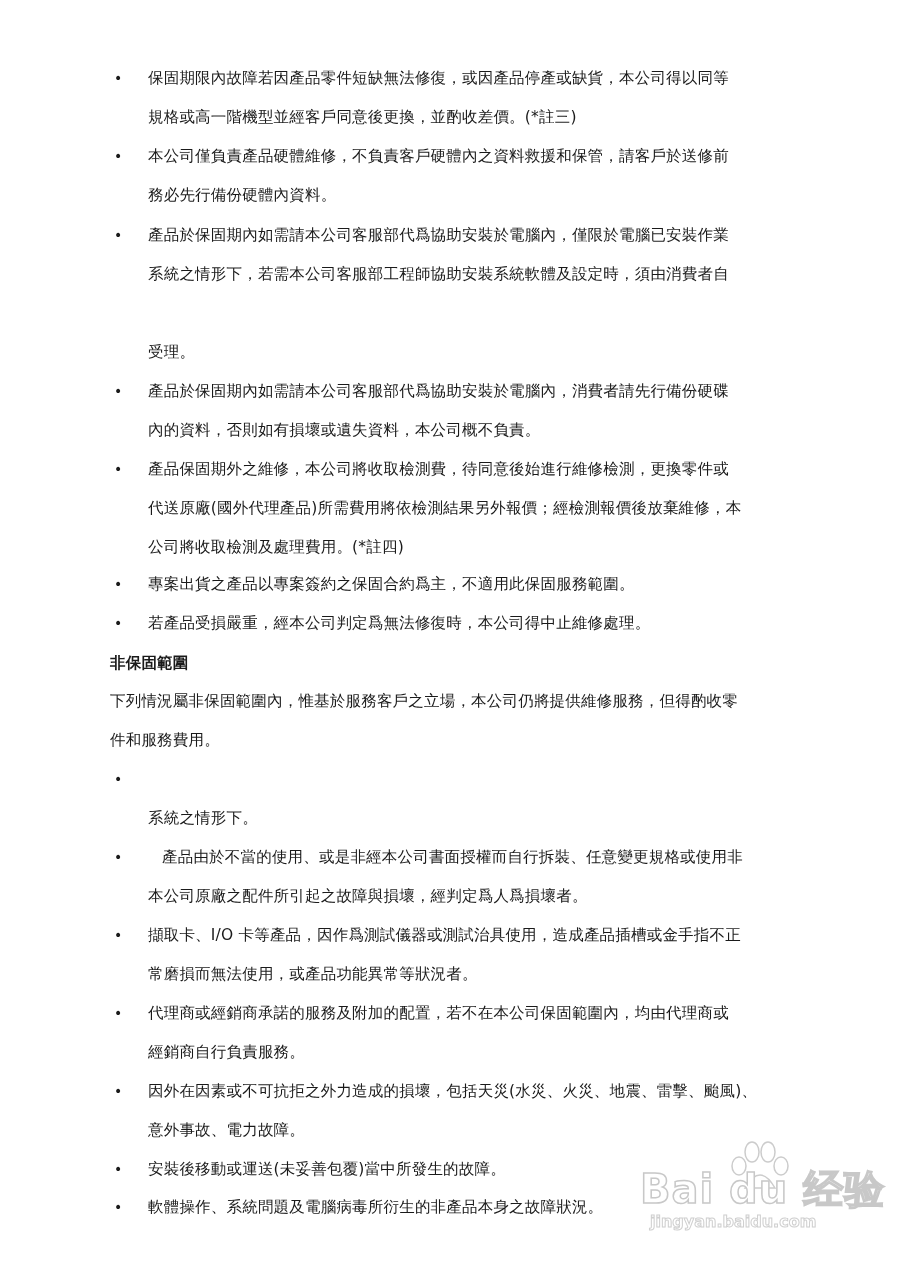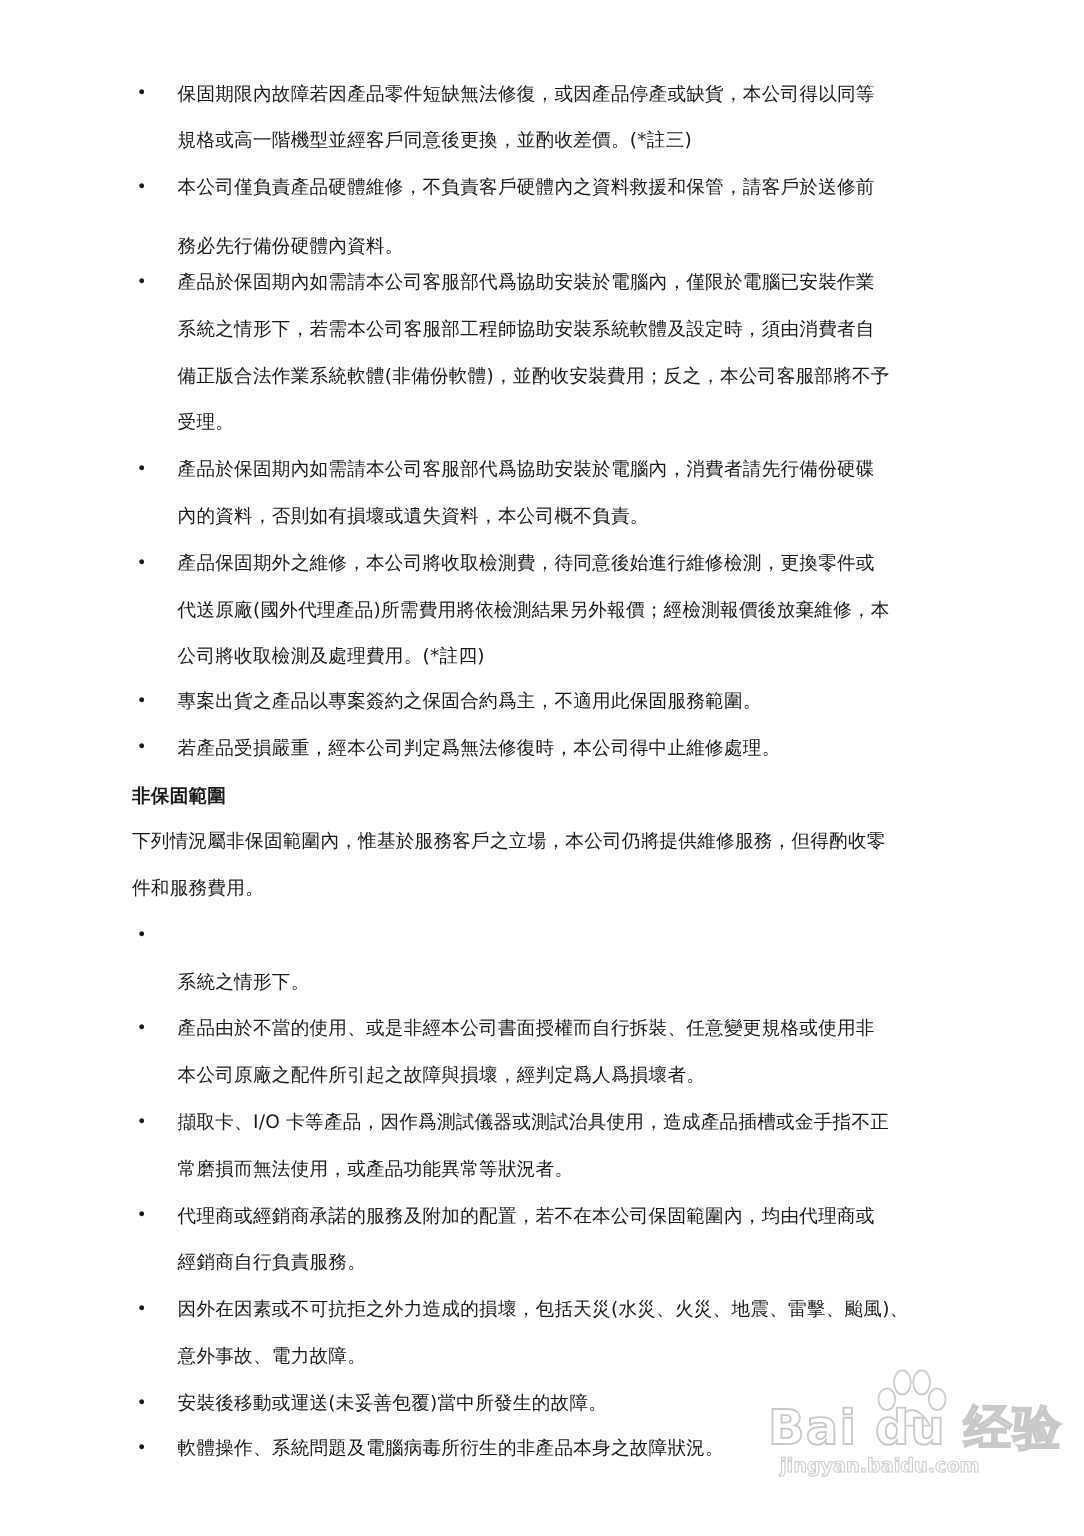--- a/index.html
+++ b/index.html
@@ -79,26 +79,25 @@
 <body>
 
 <div class="page">
 
   <span class="bullet" style="top:68px">•</span>
   <div class="line" style="left:148px; top:107px">規格或高一階機型並經客戶同意後更換，並酌收差價。(*註三)</div>
   <div class="line" style="left:148px; top:68px">保固期限內故障若因產品零件短缺無法修復，或因產品停產或缺貨，本公司得以同等</div>
 
   <span class="bullet" style="top:146px">•</span>
   <div class="line" style="left:148px; top:146px">本公司僅負責產品硬體維修，不負責客戶硬體內之資料救援和保管，請客戶於送修前</div>
-  <div class="line" style="left:148px; top:195px">務必先行備份硬體內資料。</div>
+  <div class="line" style="left:148px; top:185px">務必先行備份硬體內資料。</div>
 
   <span class="bullet" style="top:225px">•</span>
   <div class="line" style="left:148px; top:225px">產品於保固期內如需請本公司客服部代爲協助安裝於電腦內，僅限於電腦已安裝作業</div>
   <div class="line" style="left:148px; top:264px">系統之情形下，若需本公司客服部工程師協助安裝系統軟體及設定時，須由消費者自</div>
-  <div class="line" style="left:148px; top:303px">備正版合法作業系統軟體(非備份軟體)，並酌收安裝費用；反之，本公司客服部將不予</div>
   <div class="line" style="left:148px; top:342px">受理。</div>
 
   <span class="bullet" style="top:381px">•</span>
   <div class="line" style="left:148px; top:381px">產品於保固期內如需請本公司客服部代爲協助安裝於電腦內，消費者請先行備份硬碟</div>
   <div class="line" style="left:148px; top:420px">內的資料，否則如有損壞或遺失資料，本公司概不負責。</div>
 
   <span class="bullet" style="top:459px">•</span>
   <div class="line" style="left:148px; top:459px">產品保固期外之維修，本公司將收取檢測費，待同意後始進行維修檢測，更換零件或</div>
   <div class="line" style="left:148px; top:498px">代送原廠(國外代理產品)所需費用將依檢測結果另外報價；經檢測報價後放棄維修，本</div>
   <div class="line" style="left:148px; top:537px">公司將收取檢測及處理費用。(*註四)</div>
@@ -111,21 +110,21 @@
 
   <div class="line heading" style="left:110px; top:653px">非保固範圍</div>
 
   <div class="line" style="left:110px; top:691px">下列情況屬非保固範圍內，惟基於服務客戶之立場，本公司仍將提供維修服務，但得酌收零</div>
   <div class="line" style="left:110px; top:730px">件和服務費用。</div>
 
   <span class="bullet" style="top:769px">•</span>
   <div class="line" style="left:148px; top:808px">系統之情形下。</div>
 
   <span class="bullet" style="top:847px">•</span>
-  <div class="line" style="left:148px; top:847px">產品由於不當的使用、或是非經本公司書面授權而自行拆裝、任意變更規格或使用非</div>
+  <div class="line" style="left:162px; top:847px">產品由於不當的使用、或是非經本公司書面授權而自行拆裝、任意變更規格或使用非</div>
   <div class="line" style="left:148px; top:886px">本公司原廠之配件所引起之故障與損壞，經判定爲人爲損壞者。</div>
 
   <span class="bullet" style="top:925px">•</span>
   <div class="line" style="left:148px; top:925px">擷取卡、I/O 卡等產品，因作爲測試儀器或測試治具使用，造成產品插槽或金手指不正</div>
   <div class="line" style="left:148px; top:964px">常磨損而無法使用，或產品功能異常等狀況者。</div>
 
   <span class="bullet" style="top:1003px">•</span>
   <div class="line" style="left:148px; top:1003px">代理商或經銷商承諾的服務及附加的配置，若不在本公司保固範圍內，均由代理商或</div>
   <div class="line" style="left:148px; top:1042px">經銷商自行負責服務。</div>
 

